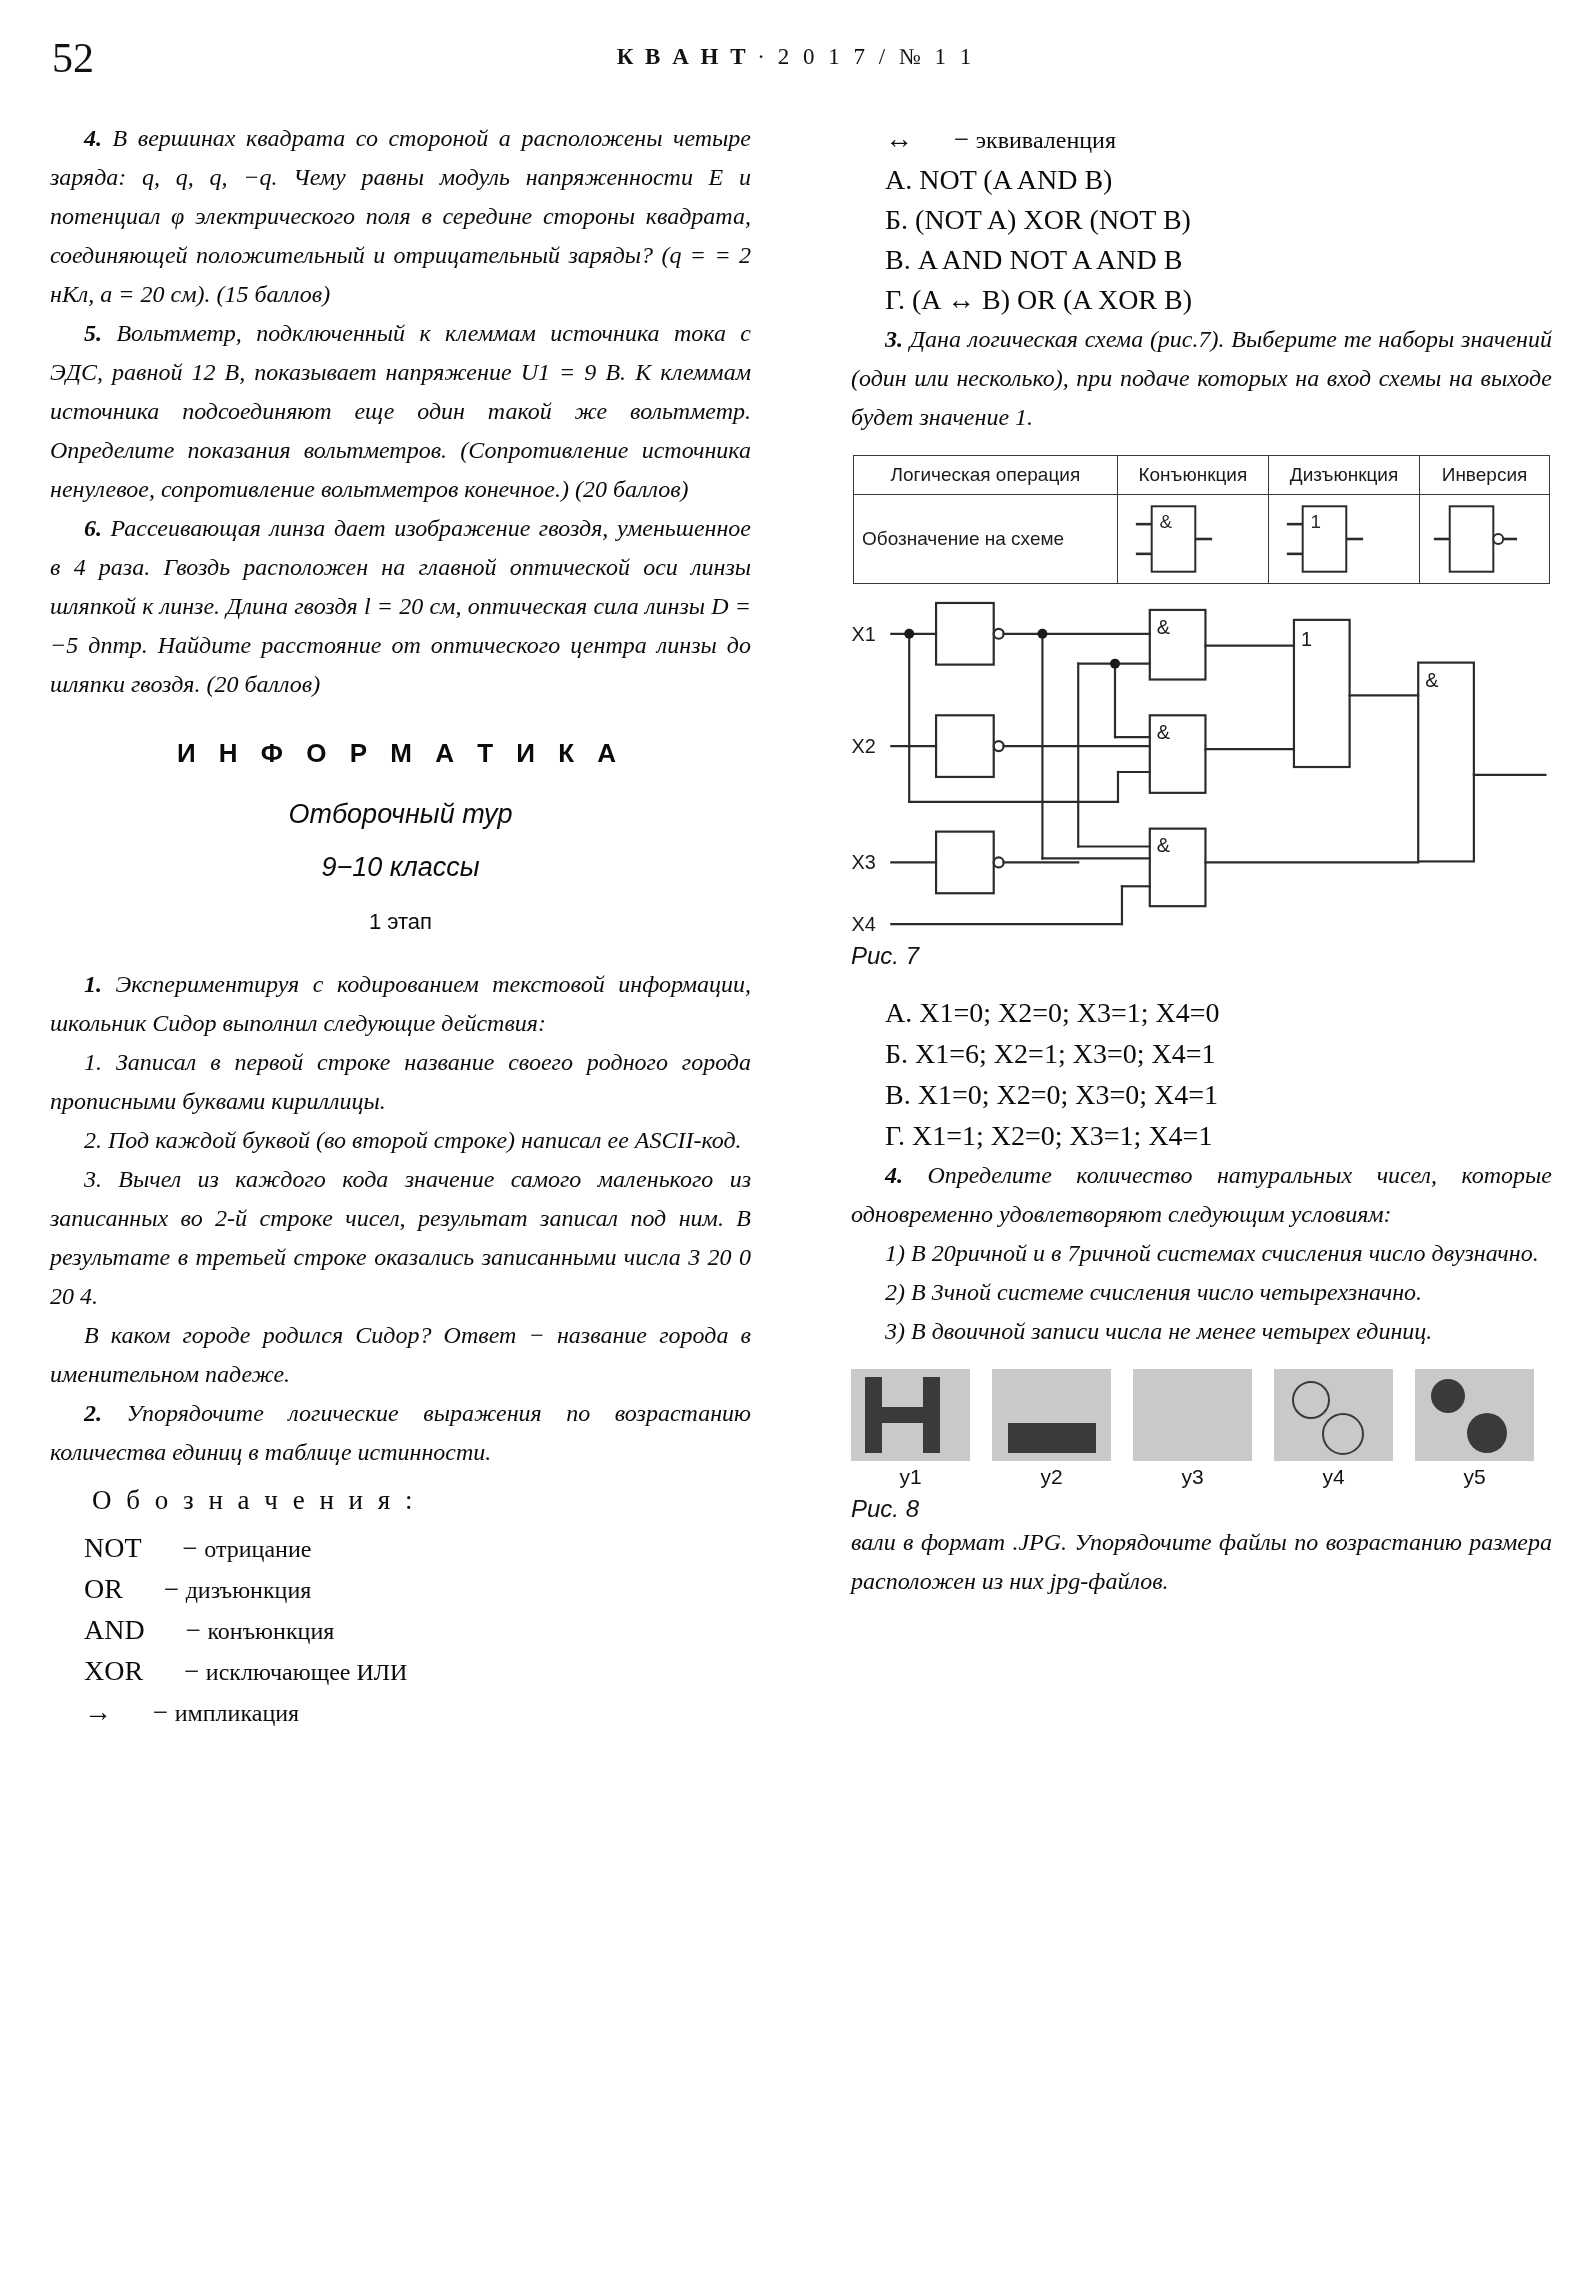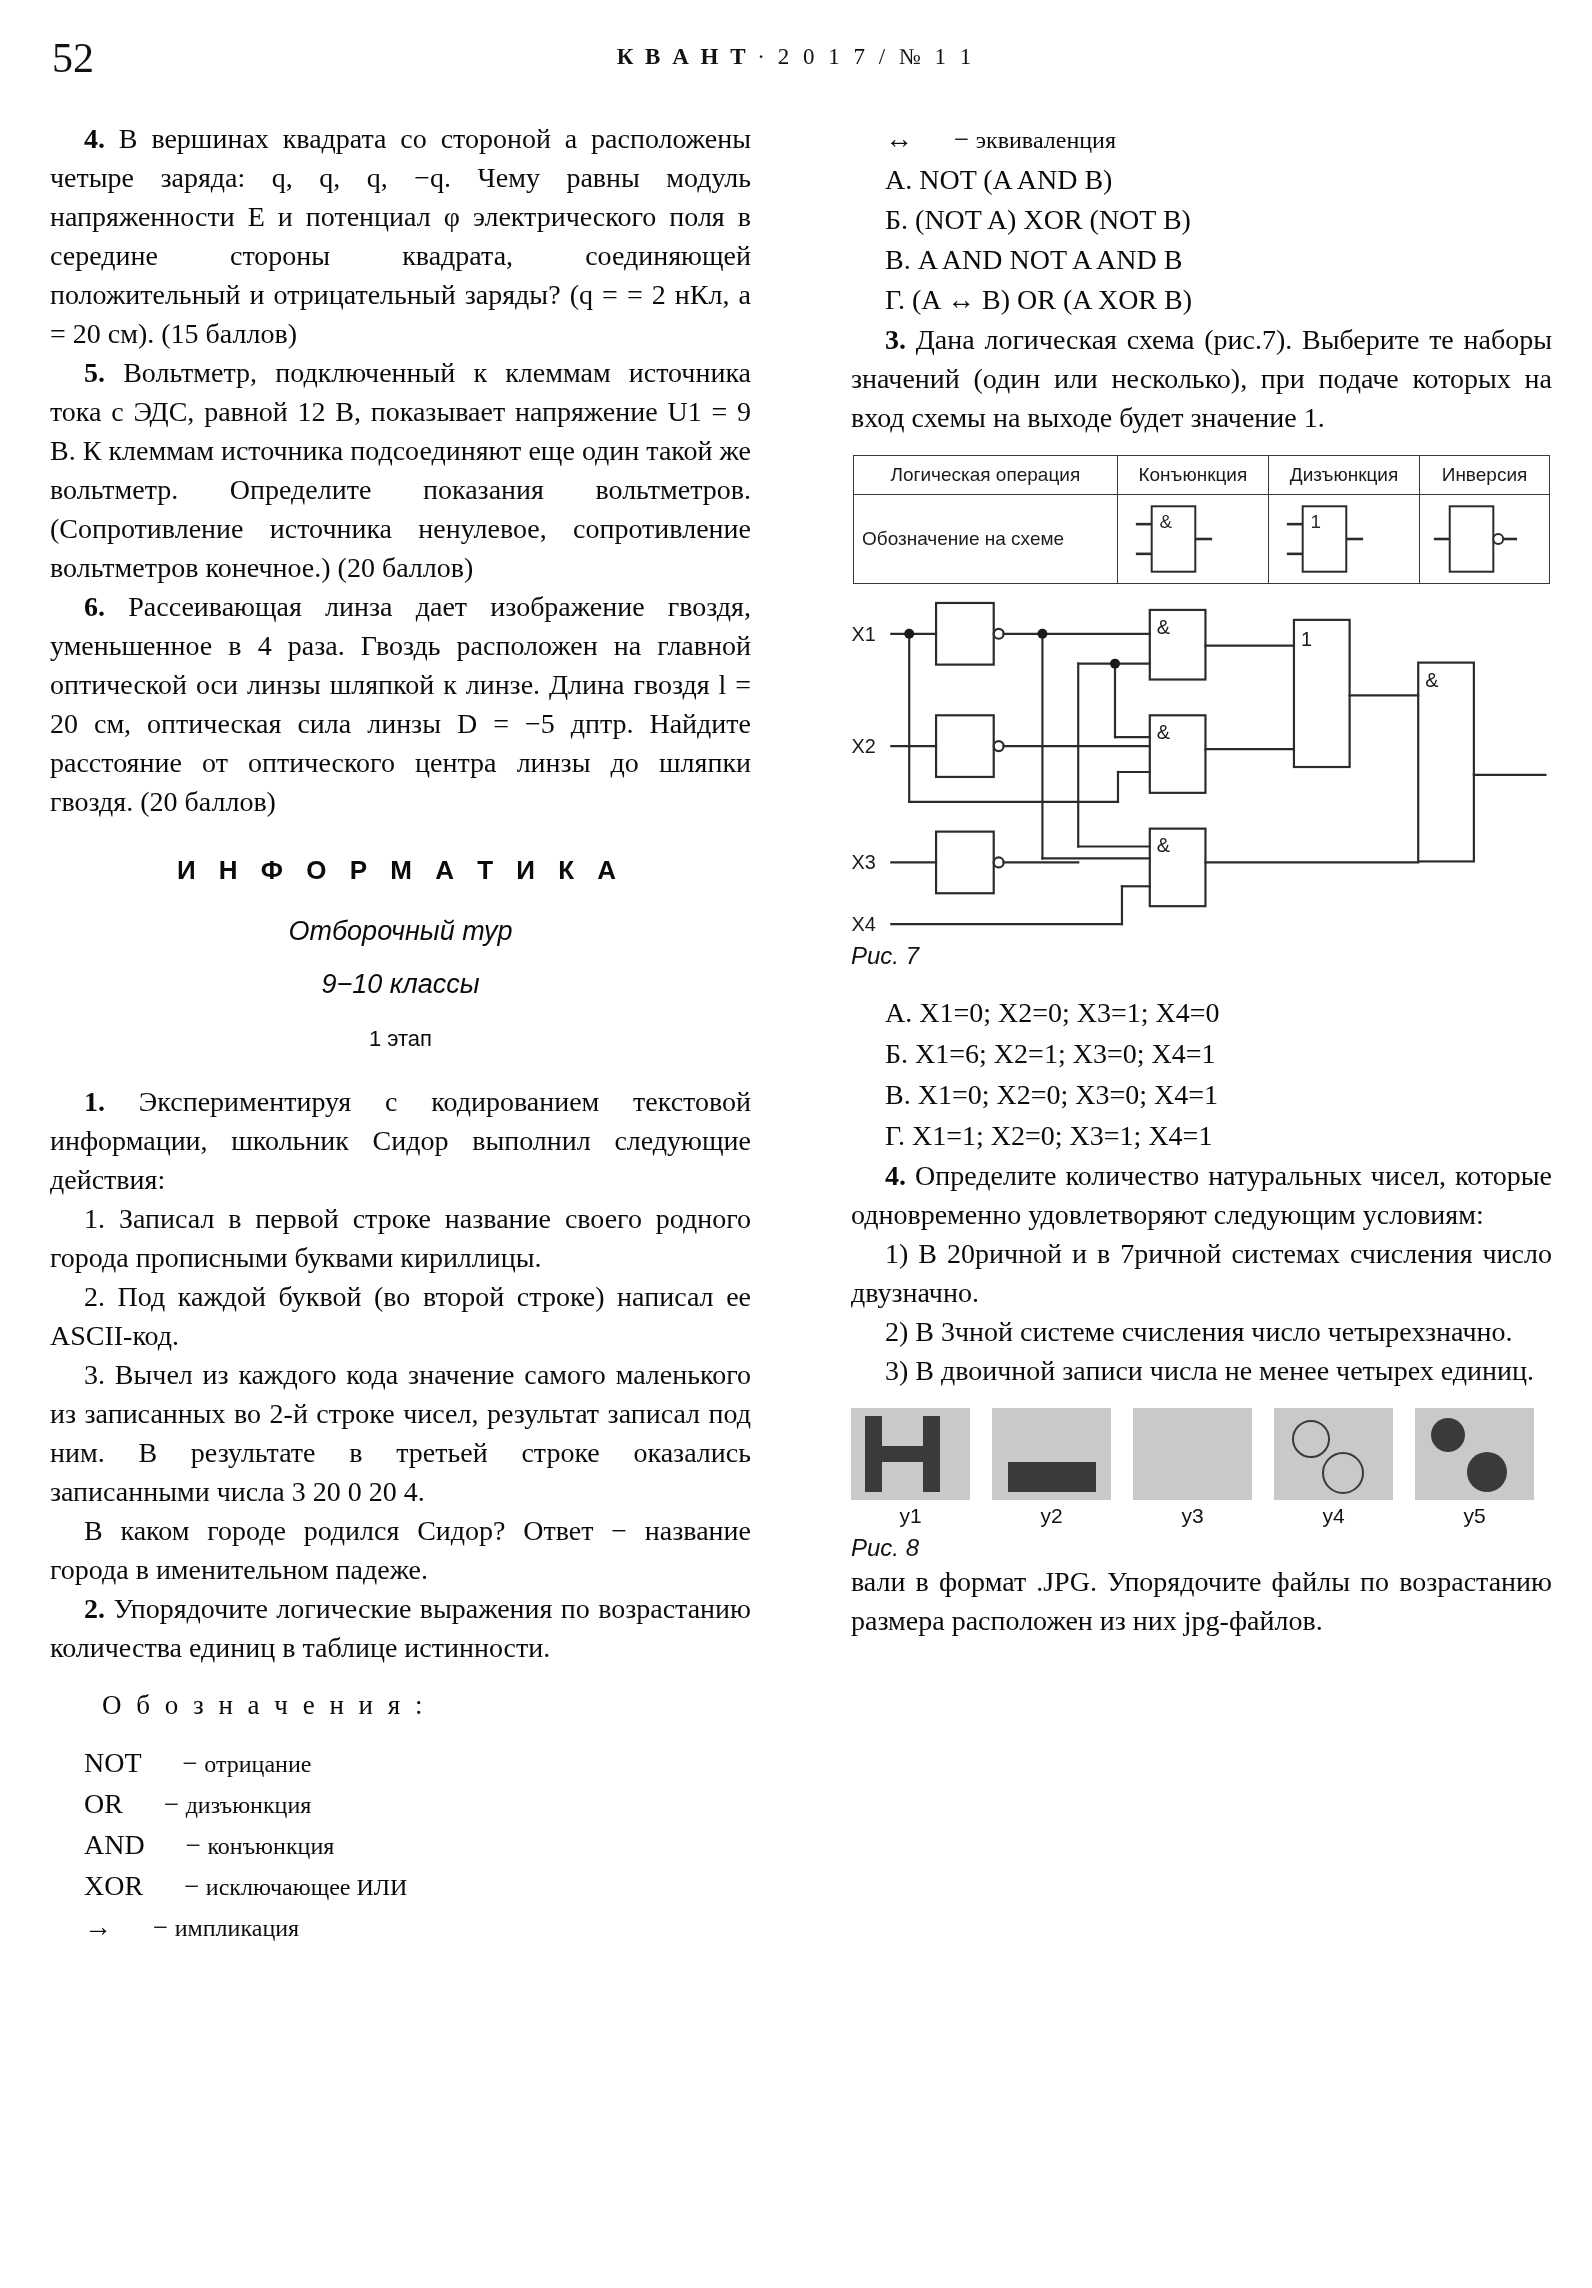--- a/index.html
+++ b/index.html
@@ -27,26 +27,27 @@
   }
   .runhead .mid { font-weight:400; letter-spacing:4px; }
 
   
   .col { position:absolute; top:119px; width:701px; }
   .col-left  { left:50px; }
   .col-right { left:851px; }
 
   p.t {
     margin:0;
-    font-size:28px;
+    font-size:24px;
     line-height:39px;
     text-align:justify;
     text-justify:inter-word;
     text-indent:34px;
     hyphens:manual;
+    font-style:italic;
   }
   p.t.noind { text-indent:0; }
   p.sub { text-indent:34px; }
   b.num { font-weight:700; }
 
   
   .sect {
     margin-top:34px;
     text-align:center;
     font-family:"Liberation Sans", sans-serif;
@@ -66,21 +67,21 @@
   }
   .sub3 {
     margin-top:26px; text-align:center;
     font-family:"Liberation Sans", sans-serif;
     font-size:22px;
   }
   .spacer-sm { height:22px; }
   .spacer-md { height:30px; }
 
   .notation-head {
-    font-size:27px; line-height:40px; letter-spacing:4px; text-indent:34px; margin:18px;
+    font-size:27px; line-height:40px; letter-spacing:4px; text-indent:34px; margin:8px;
   }
   .notation-row {
     font-size:27px; line-height:40px; text-indent:34px; margin:0;
     white-space:nowrap;
   }
   .notation-row .key { font-size:28px; }
   .notation-row .val { font-size:24px; }
   .notation-row .sym { font-size:27px; display:inline-block; min-width:36px; }
 
   .opt-row {

